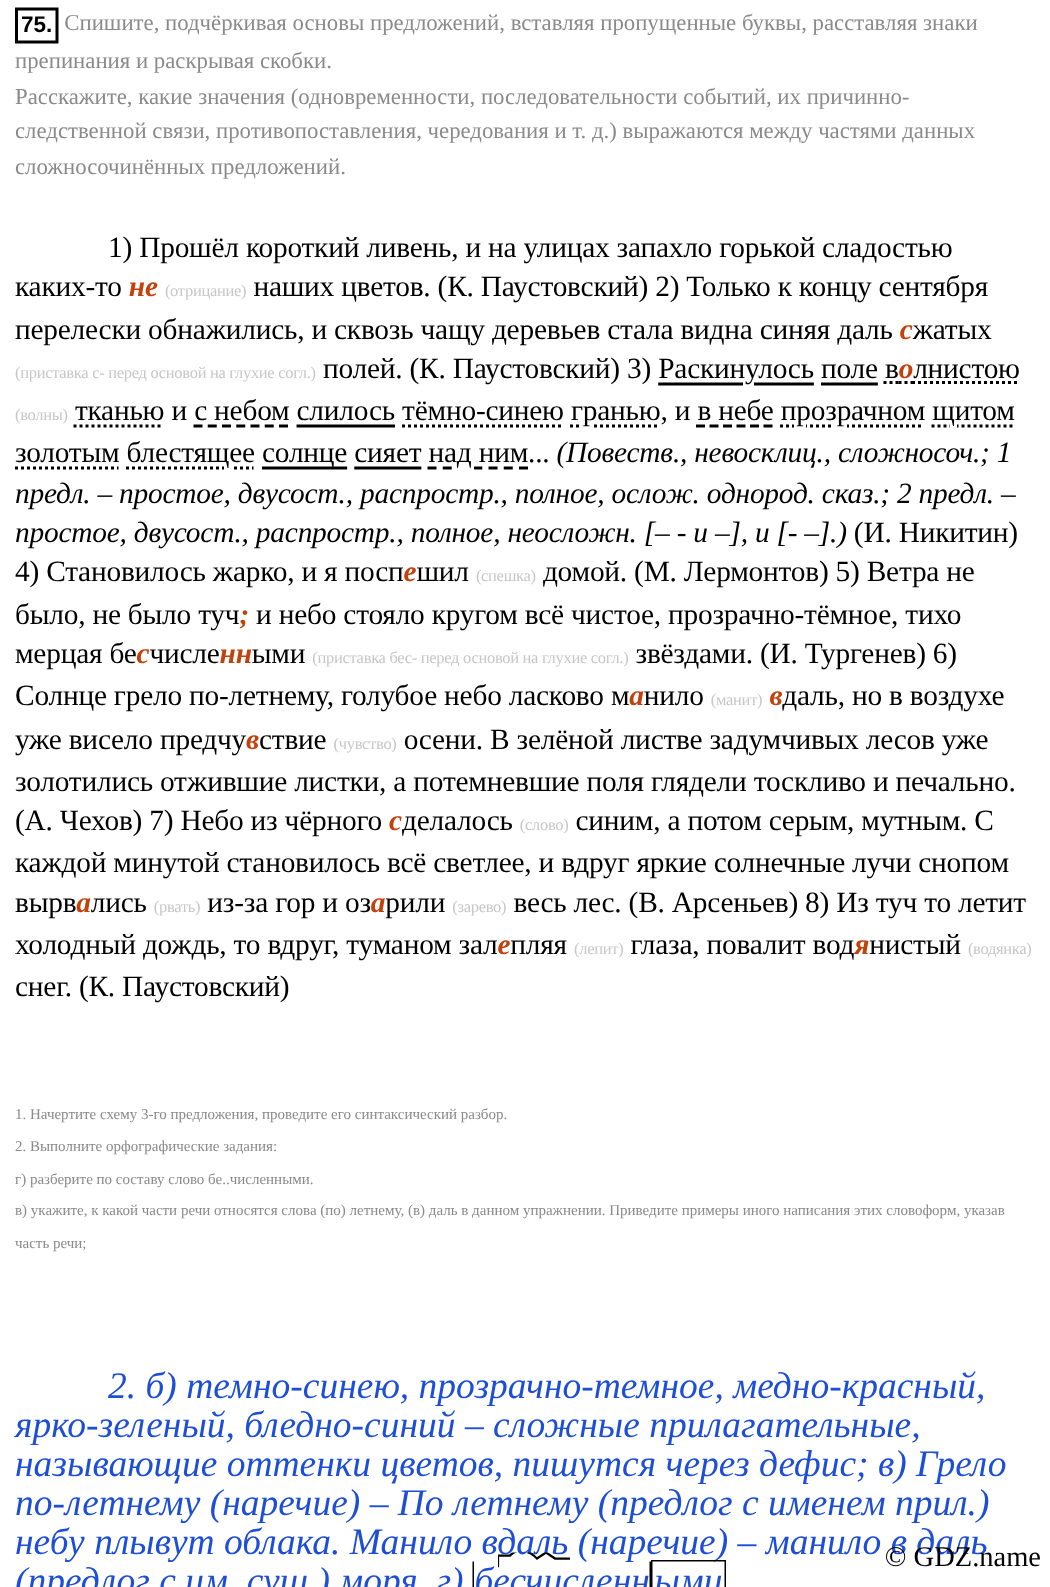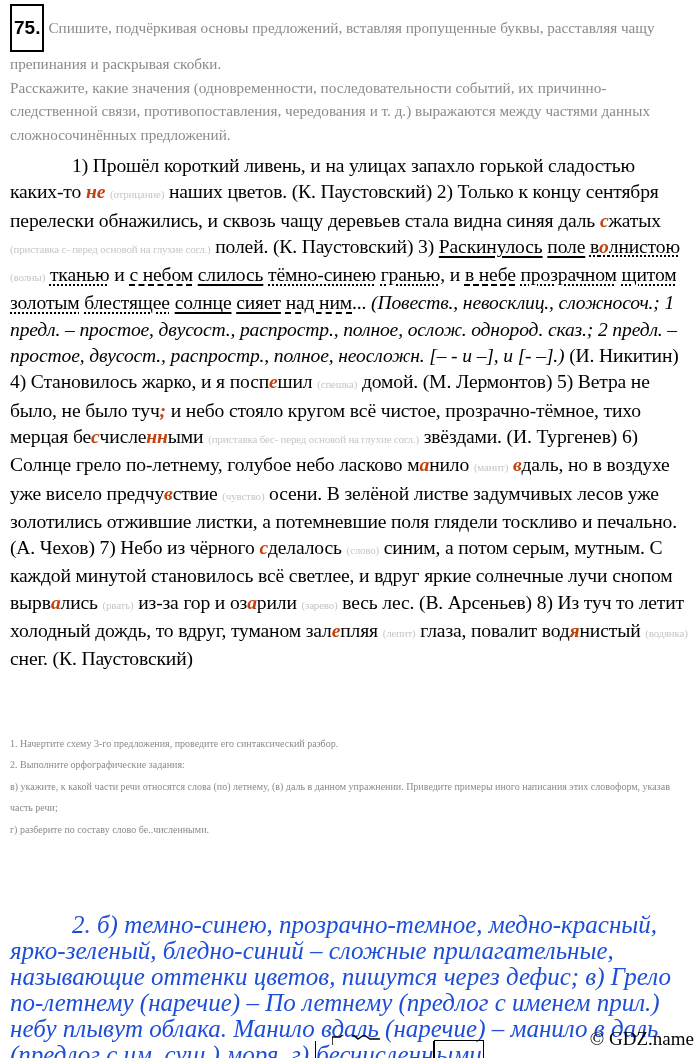--- a/index.html
+++ b/index.html
@@ -1,48 +1,48 @@
 <!DOCTYPE html>
 <html><head>
 <meta charset="utf-8">
 <style>
   html, body { margin: 0; padding: 0; background: #ffffff; }
   body { width: 700px; height: 1058px; overflow: hidden; position: relative; font-family: "Liberation Serif", serif; color: #000; }
   .task { position: absolute; left: 10px; top: 4px; width: 680px; font-size: 15.2px; line-height: 23.6px; color: #8a8a8a; }
-  .num-box { display: inline-block; border: 2px solid #000; font-family: "Liberation Sans", sans-serif; font-weight: bold; color: #000; font-size: 19px; line-height: 20px; padding: 12px 2px; margin-right: 4px; vertical-align: -1px; }
+  .num-box { display: inline-block; border: 2px solid #000; font-family: "Liberation Sans", sans-serif; font-weight: bold; color: #000; font-size: 15px; line-height: 20px; padding: 0 2px; margin-right: 4px; vertical-align: -1px; }
   .body-text { position: absolute; left: 10px; top: 153px; width: 680px; font-size: 19.6px; line-height: 26.3px; color: #000; letter-spacing: -0.15px; }
   .ind { display: inline-block; width: 62px; }
   .hint { color: #c7c7c7; font-size: 11px; letter-spacing: -0.2px; }
   .ins { font-style: italic; font-weight: bold; color: #c2410c; }
   .u1 { text-decoration: underline; text-decoration-thickness: 1.5px; text-underline-offset: 3px; margin-top: 28px; }
   .u2 { text-decoration: underline dashed; text-decoration-thickness: 1.5px; text-underline-offset: 3px; text-align: right; }
   .u3 { text-decoration: underline dotted; text-decoration-thickness: 2px; text-underline-offset: 3px; }
   .it { font-style: italic; }
   .q { position: absolute; left: 10px; top: 733px; width: 680px; font-size: 10px; line-height: 21.4px; color: #8a8a8a; }
   .ans { position: absolute; left: 10px; top: 912px; width: 680px; font-size: 25px; line-height: 26px; font-style: italic; color: #1d4ed8; }
   .morph { position: relative; display: inline-block; }
   .morph .root-arc { position: absolute; left: 17px; top: -7px; width: 48px; height: 10px; }
   .morph .end-box { border: 1.5px solid #000; padding: 0 1px; }
   .morph .stem { border-bottom: 1.5px solid #000; border-left: 1.5px solid #000; border-right: 1.5px solid #000; padding-bottom: 1px; }
   .copy { position: absolute; right: 6px; top: 1028px; font-size: 19px; font-family: "Liberation Serif", serif; color: #000000; }
 </style>
 </head>
 <body>
 
 <div class="task">
-  <span class="num-box">75.</span><span>Спишите, подчёркивая основы предложений, вставляя пропущенные буквы, расставляя чащу препинания и раскрывая скобки.</span><br>
+  <span class="num-box">75.</span><span>Спишите, подчёркивая основы предложений, вставляя пропущенные буквы, расставляя знаки препинания и раскрывая скобки.</span><br>
   <span>Расскажите, какие значения (одновременности, последовательности событий, их причинно-следственной связи, противопоставления, чередования и т. д.) выражаются между частями данных сложносочинённых предложений.</span>
 </div>
 
 <div class="body-text"><span class="ind"></span><span>1) Прошёл короткий ливень, и на улицах запахло горькой сладостью каких-то </span><span class="ins">не</span> <span class="hint">(отрицание)</span><span> наших цветов. (К. Паустовский) 2) Только к концу сентября перелески обнажились, и сквозь чащу деревьев стала видна синяя даль </span><span class="ins">с</span><span>жатых</span> <span class="hint">(приставка с- перед основой на глухие согл.)</span><span> полей. (К. Паустовский)</span> <span>3) </span><span class="u1">Раскинулось</span> <span class="u1">поле</span> <span class="u3"><span>в</span><span class="ins">о</span><span>лнистою</span></span> <span class="hint">(волны)</span> <span class="u3">тканью</span><span> и </span><span class="u2">с небом</span> <span class="u1">слилось</span> <span class="u3">тёмно-синею</span> <span class="u3">гранью</span><span>, и </span><span class="u2">в небе</span> <span class="u3">прозрачном</span> <span class="u3">щитом</span> <span class="u3">золотым</span> <span class="u3">блестящее</span> <span class="u1">солнце</span> <span class="u1">сияет</span> <span class="u2">над ним</span><span>...</span><span class="it"> (Повеств., невосклиц., сложносоч.; 1 предл. – простое, двусост., распростр., полное, ослож. однород. сказ.; 2 предл. – простое, двусост., распростр., полное, неосложн. [– - и –], и [- –].)</span><span> (И. Никитин) 4) Становилось жарко, и я посп</span><span class="ins">е</span><span>шил</span> <span class="hint">(спешка)</span><span> домой. (М. Лермонтов) 5) Ветра не было, не было туч</span><span class="ins">;</span><span> и небо стояло кругом всё чистое, прозрачно-тёмное, тихо мерцая бе</span><span class="ins">с</span><span>числе</span><span class="ins">нн</span><span>ыми</span> <span class="hint">(приставка бес- перед основой на глухие согл.)</span><span> звёздами. (И. Тургенев) 6) Солнце грело по-летнему, голубое небо ласково м</span><span class="ins">а</span><span>нило</span> <span class="hint">(манит)</span> <span class="ins">в</span><span>даль, но в воздухе уже висело предчу</span><span class="ins">в</span><span>ствие</span> <span class="hint">(чувство)</span><span> осени. В зелёной листве задумчивых лесов уже золотились отжившие листки, а потемневшие поля глядели тоскливо и печально. (А. Чехов) 7) Небо из чёрного </span><span class="ins">с</span><span>делалось</span> <span class="hint">(слово)</span><span> синим, а потом серым, мутным. С каждой минутой становилось всё светлее, и вдруг яркие солнечные лучи снопом вырв</span><span class="ins">а</span><span>лись</span> <span class="hint">(рвать)</span><span> из-за гор и оз</span><span class="ins">а</span><span>рили</span> <span class="hint">(зарево)</span><span> весь лес. (В. Арсеньев) 8) Из туч то летит холодный дождь, то вдруг, туманом зал</span><span class="ins">е</span><span>пляя</span> <span class="hint">(лепит)</span><span> глаза, повалит вод</span><span class="ins">я</span><span>нистый</span> <span class="hint">(водянка)</span><span> снег. (К. Паустовский)</span></div>
 
 <div class="q">
   <div>1. Начертите схему 3-го предложения, проведите его синтаксический разбор.</div>
   <div>2. Выполните орфографические задания:</div>
+  <div>г) разберите по составу слово бе..численными.</div>
   <div>в) укажите, к какой части речи относятся слова (по) летнему, (в) даль в данном упражнении. Приведите примеры иного написания этих словоформ, указав часть речи;</div>
-  <div>г) разберите по составу слово бе..численными.</div>
 </div>
 
 <div class="ans"><span class="ind"></span><span>2. б) темно-синею, прозрачно-темное, медно-красный, ярко-зеленый, бледно-синий – сложные прилагательные, называющие оттенки цветов, пишутся через дефис; в) Грело по-летнему (наречие) – По летнему (предлог с именем прил.) небу плывут облака. Манило вдаль (наречие) – манило в даль (предлог с им. сущ.) моря. г) </span><span class="morph"><svg class="root-arc" viewBox="0 0 48 10" preserveAspectRatio="none">
         <path d="M0 10 L0 2 L8 2 Q16 -6 26 4 L32 0 L38 4 L48 4" fill="none" stroke="#000" stroke-width="1.5"></path>
       </svg><span class="stem">бесчисленн</span><span class="end-box">ыми</span></span></div>
 
 <div class="copy">© GDZ.name</div>
 
 </body></html>

